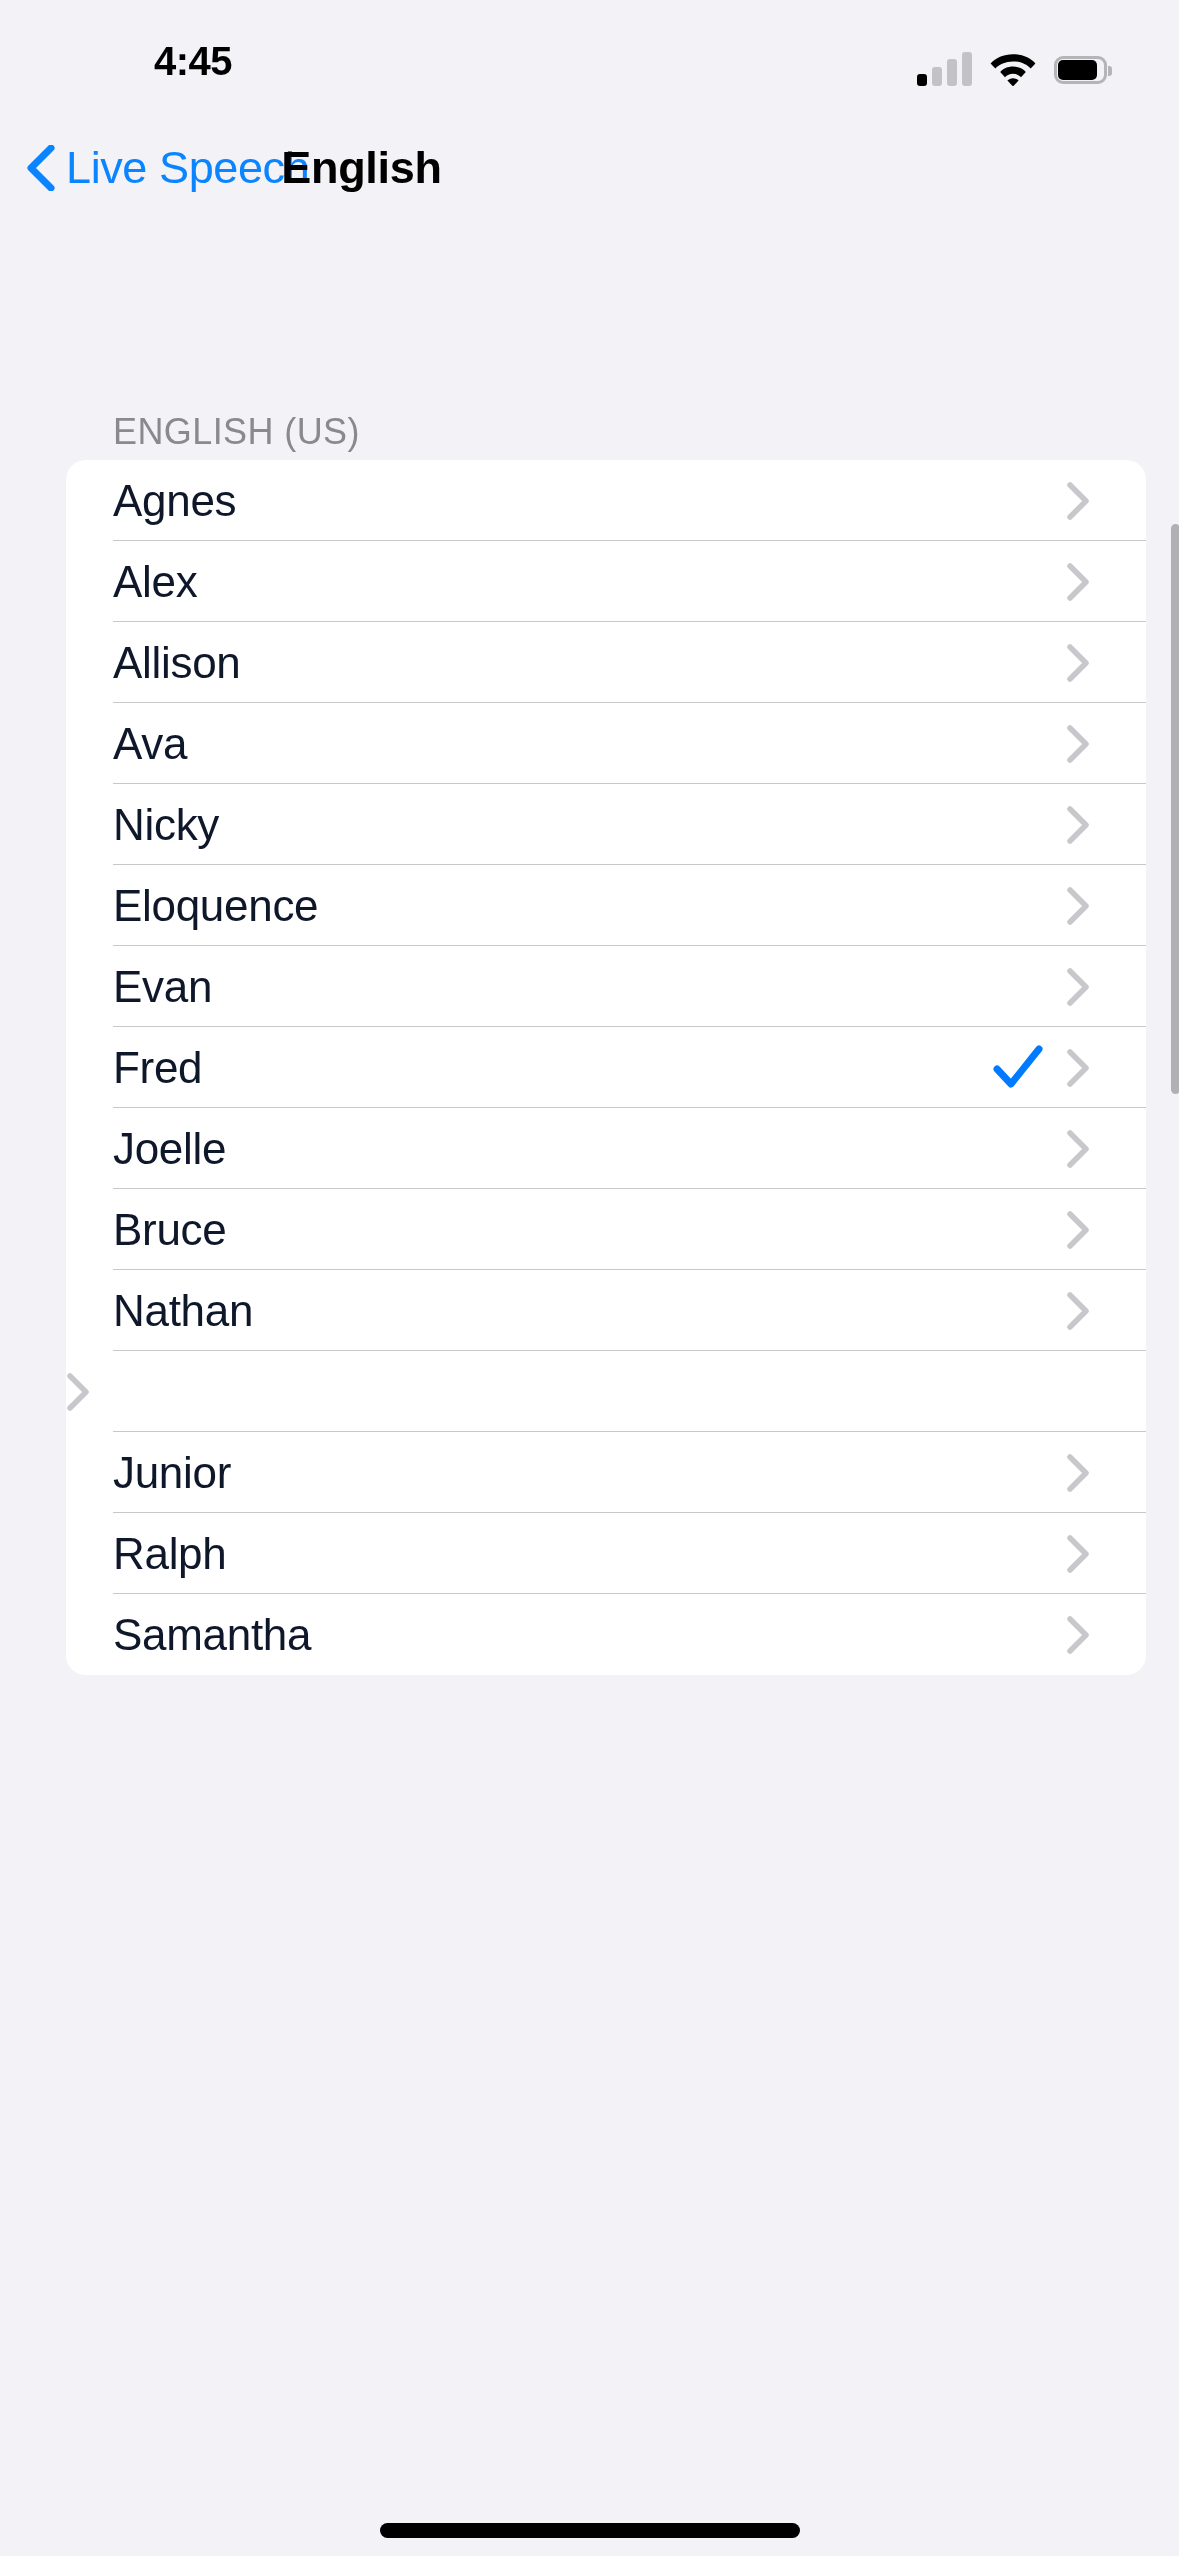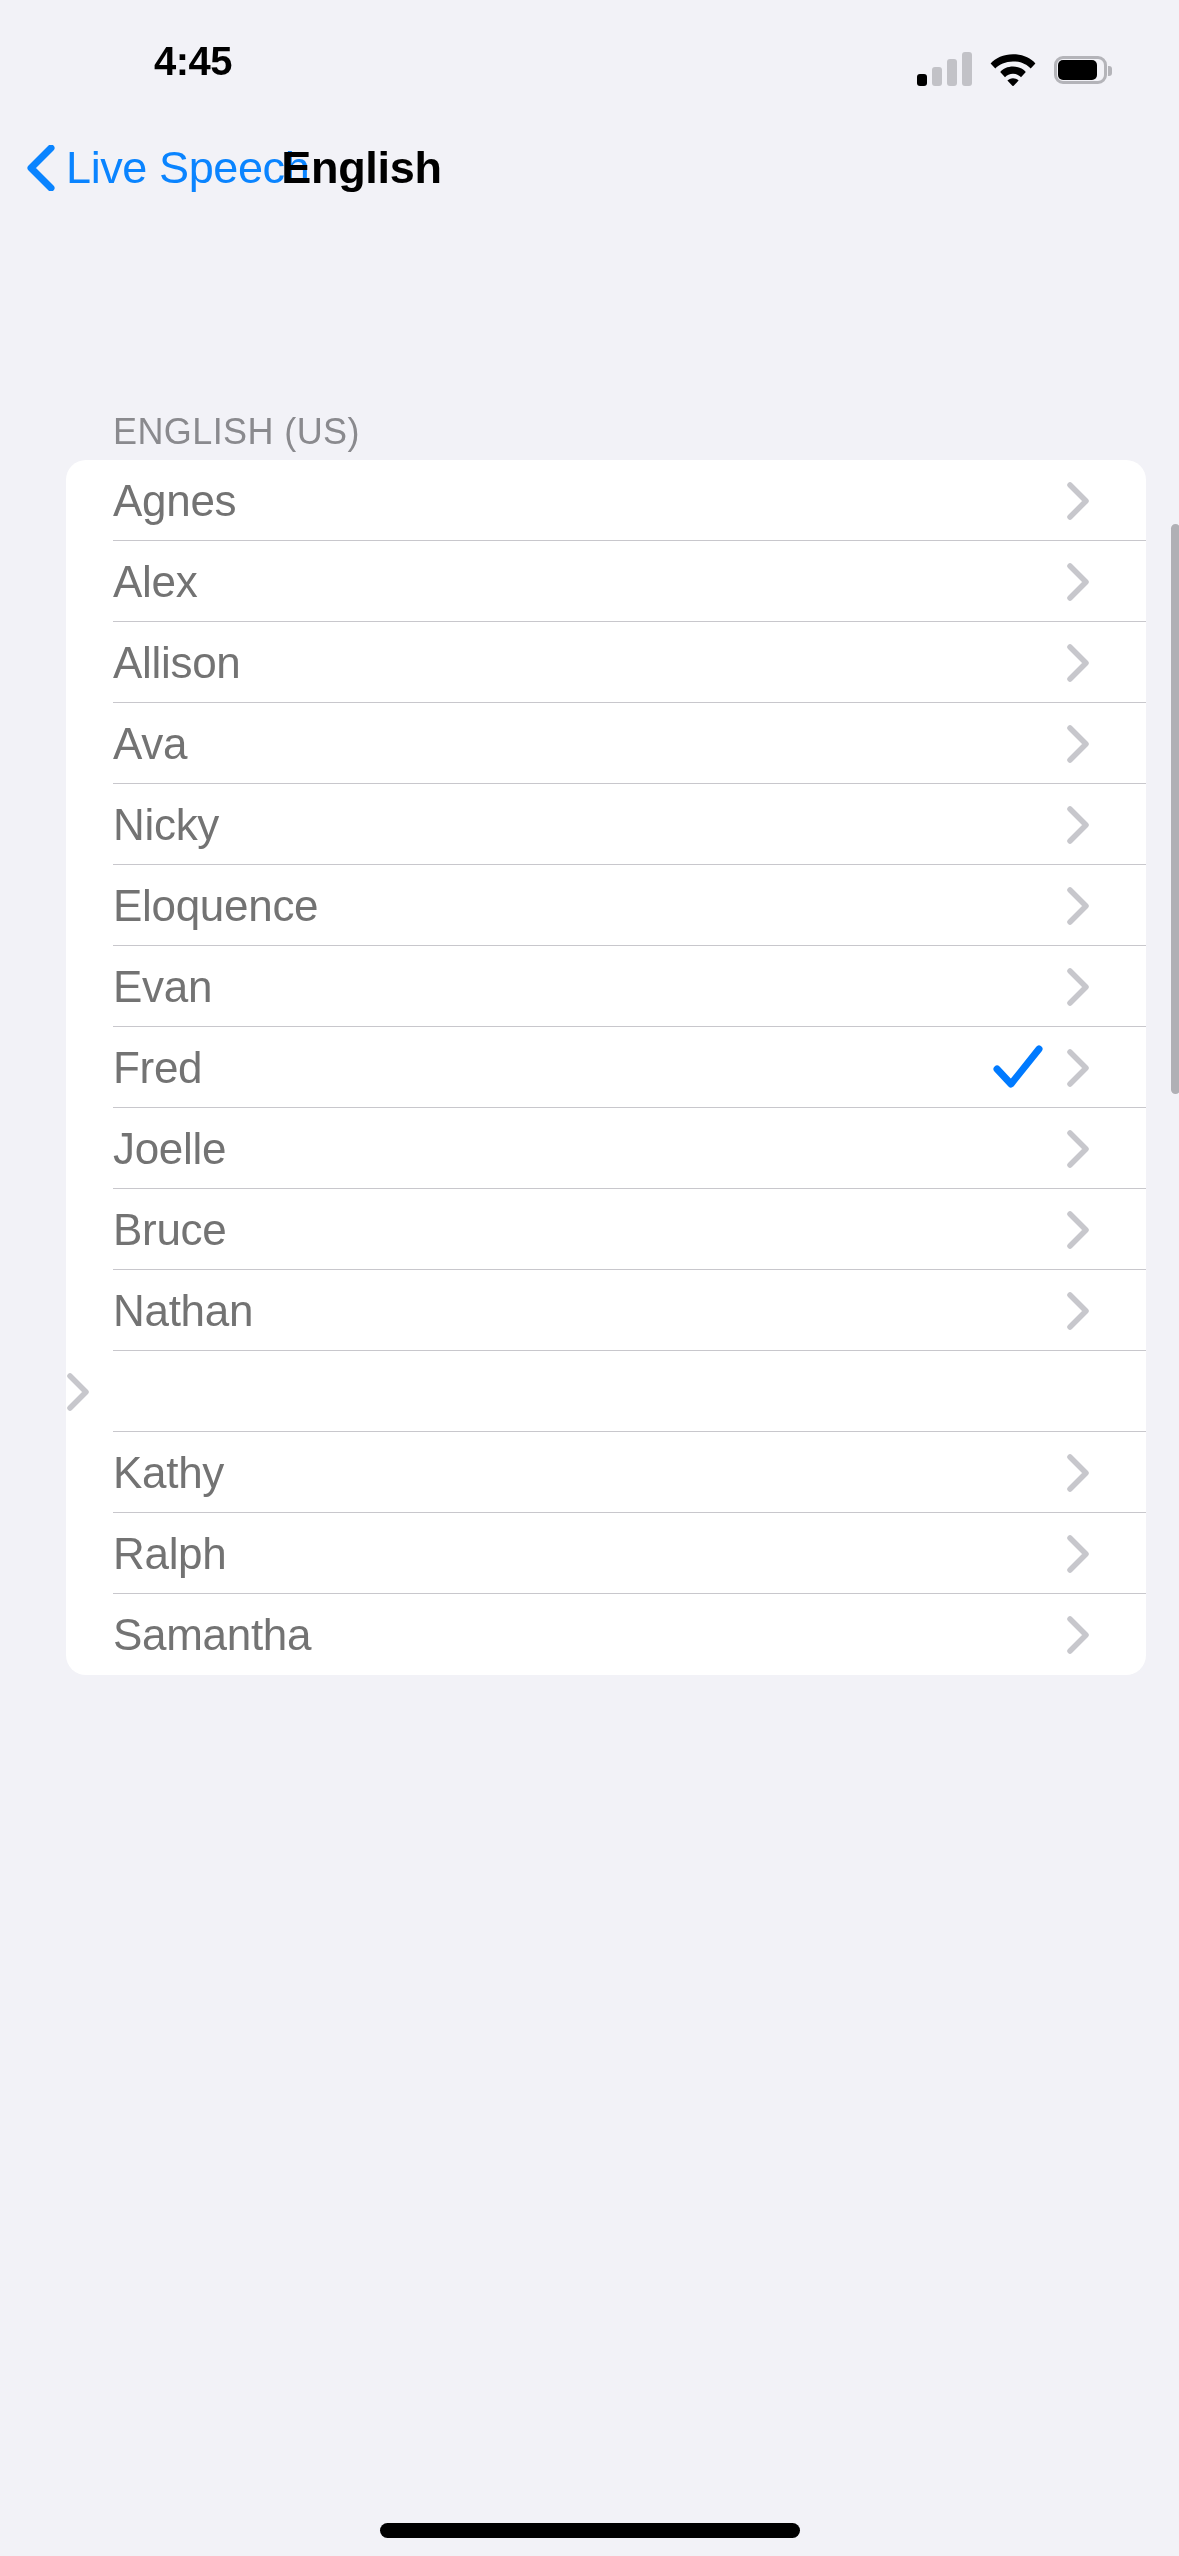--- a/index.html
+++ b/index.html
@@ -103,21 +103,21 @@
     display:flex; align-items:center;
     cursor:pointer;
   }
   .voice-row .sep {
     position:absolute; left:47px; right:0; bottom:0;
     height:1.5px; background:#C8C7CC;
   }
   .voice-row:last-child .sep { display:none; }
   .voice-name {
     margin-left:47px;
-    font-size:44px; color:#737373;
+    font-size:44px; color:#0f172a;
     letter-spacing:-0.3px;
     line-height:52px;
     flex:1;
   }
   .row-check {
     width:52px; height:52px;
     margin-right:22px;
     display:none;
   }
   .voice-row.selected .row-check { display:block; }
@@ -265,21 +265,21 @@
           </svg>
           <div class="sep"></div>
         </div>
         <div class="voice-row">
           <svg class="row-chevron" viewBox="0 0 24 40">
             <path d="M4 4 L20 20 L4 36" fill="none" stroke="#C7C7CC" stroke-width="5.5" stroke-linecap="round" stroke-linejoin="round"></path>
           </svg>
           <div class="sep"></div>
         </div>
         <div class="voice-row">
-          <span class="voice-name">Kathy</span>
+          <span class="voice-name">Junior</span>
           <svg class="row-chevron" viewBox="0 0 24 40">
             <path d="M4 4 L20 20 L4 36" fill="none" stroke="#C7C7CC" stroke-width="5.5" stroke-linecap="round" stroke-linejoin="round"></path>
           </svg>
           <div class="sep"></div>
         </div>
         <div class="voice-row">
           <span class="voice-name">Ralph</span>
           <svg class="row-chevron" viewBox="0 0 24 40">
             <path d="M4 4 L20 20 L4 36" fill="none" stroke="#C7C7CC" stroke-width="5.5" stroke-linecap="round" stroke-linejoin="round"></path>
           </svg>

